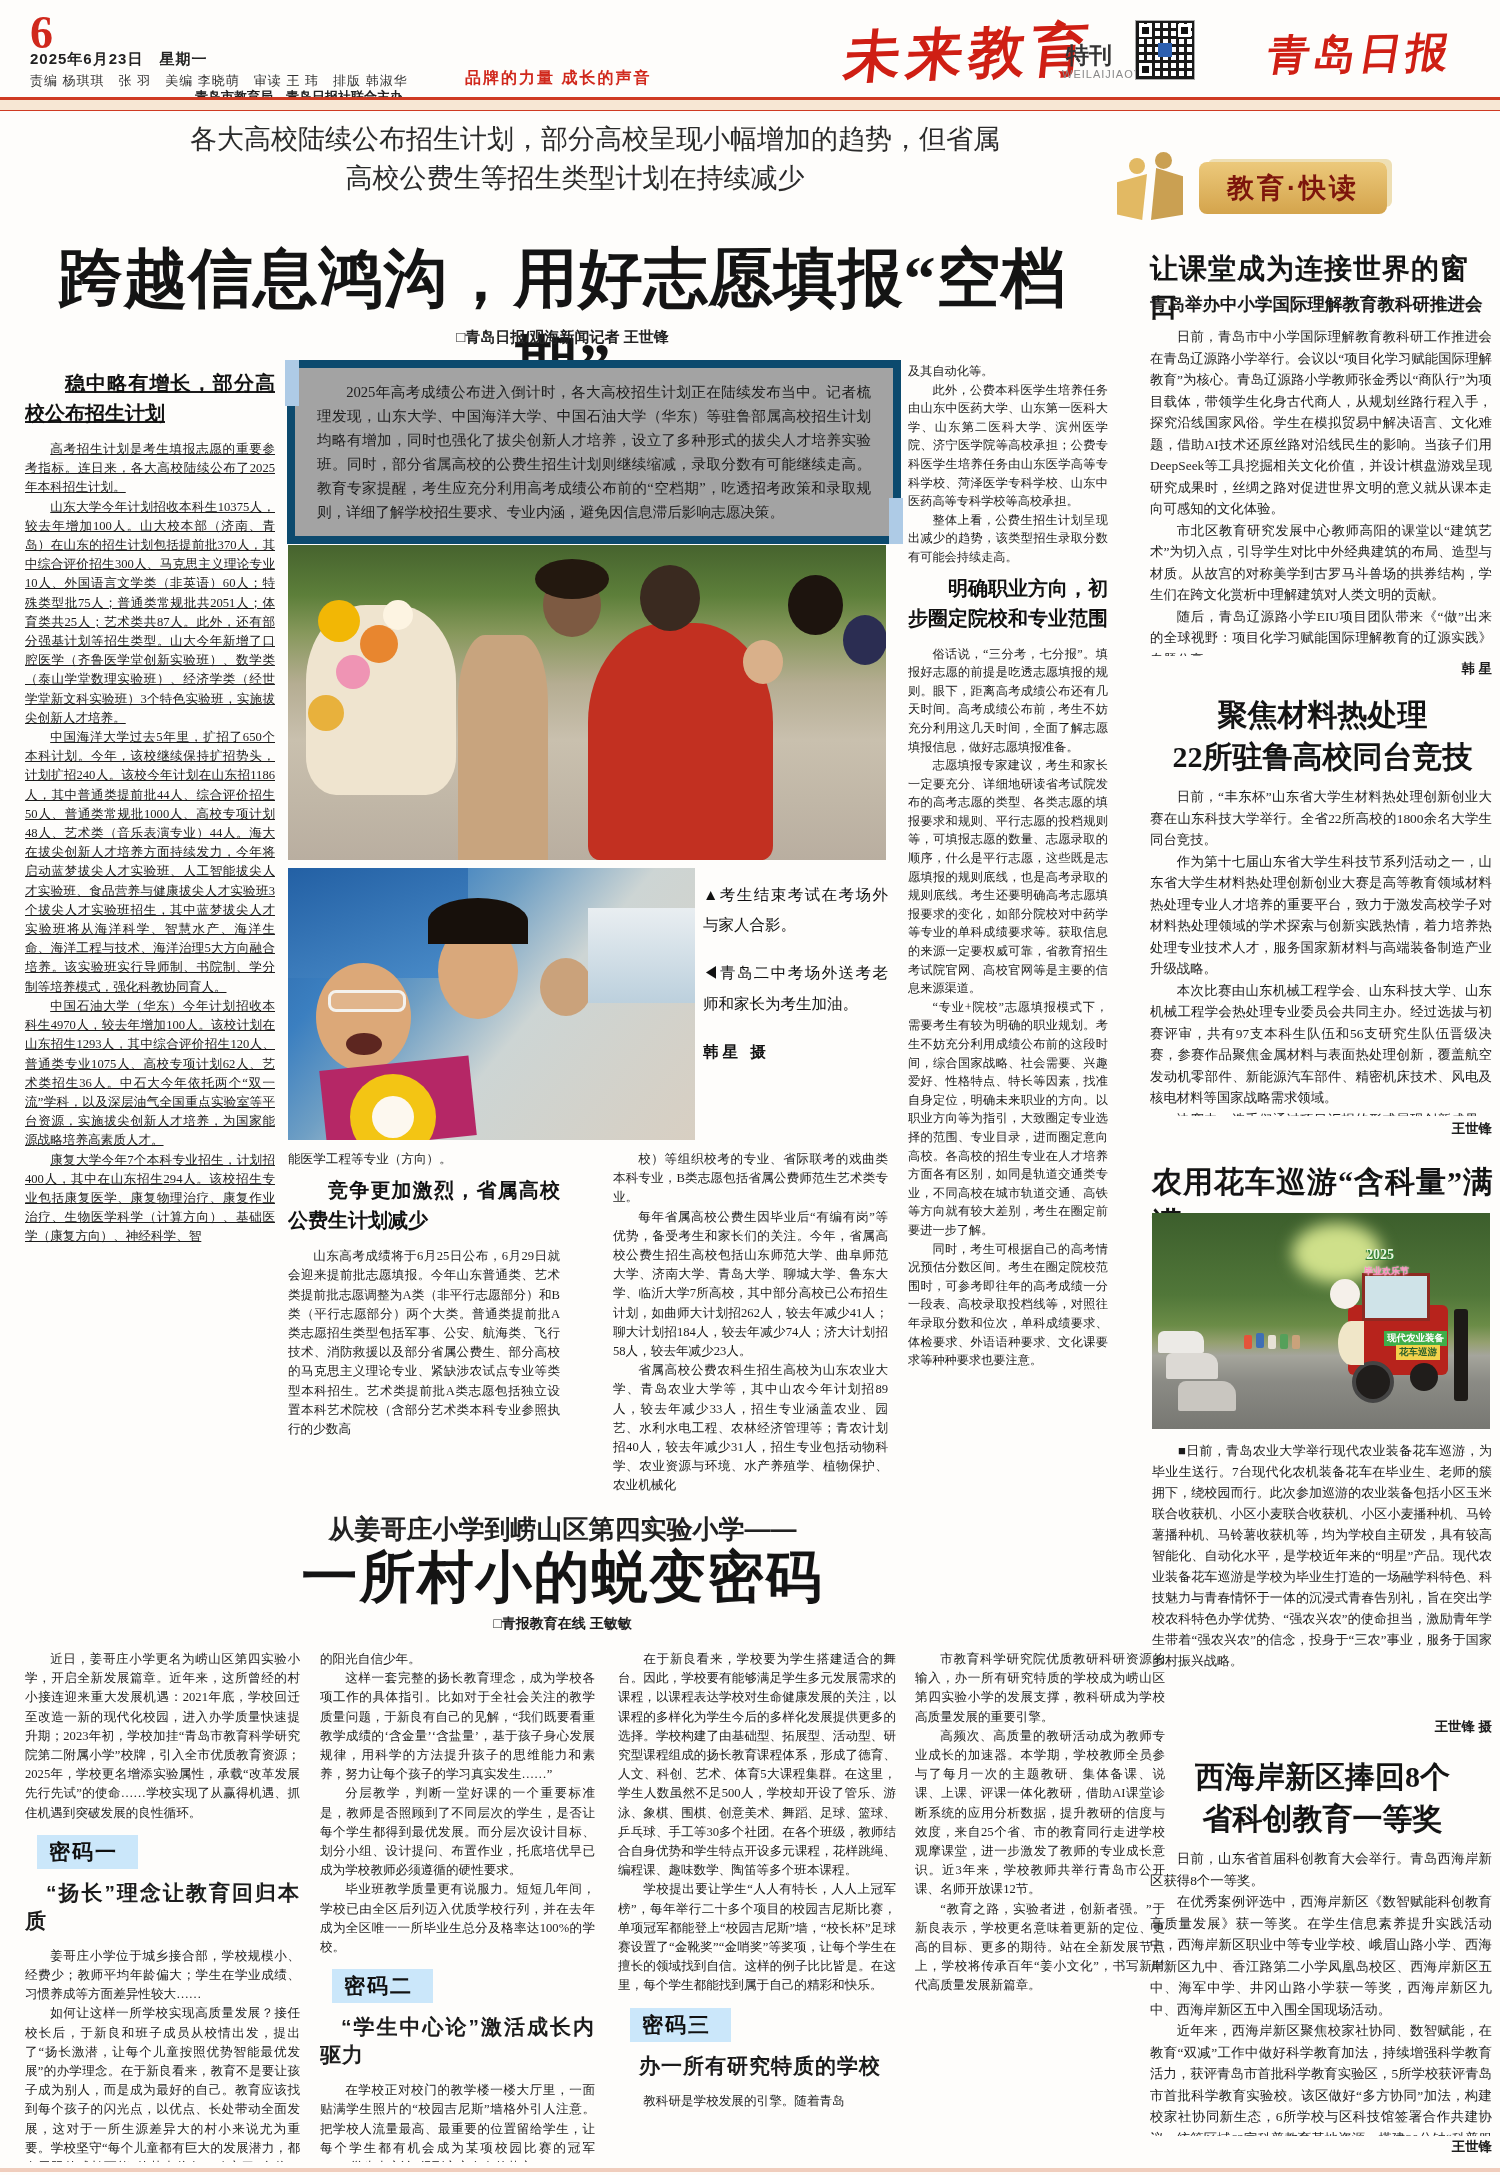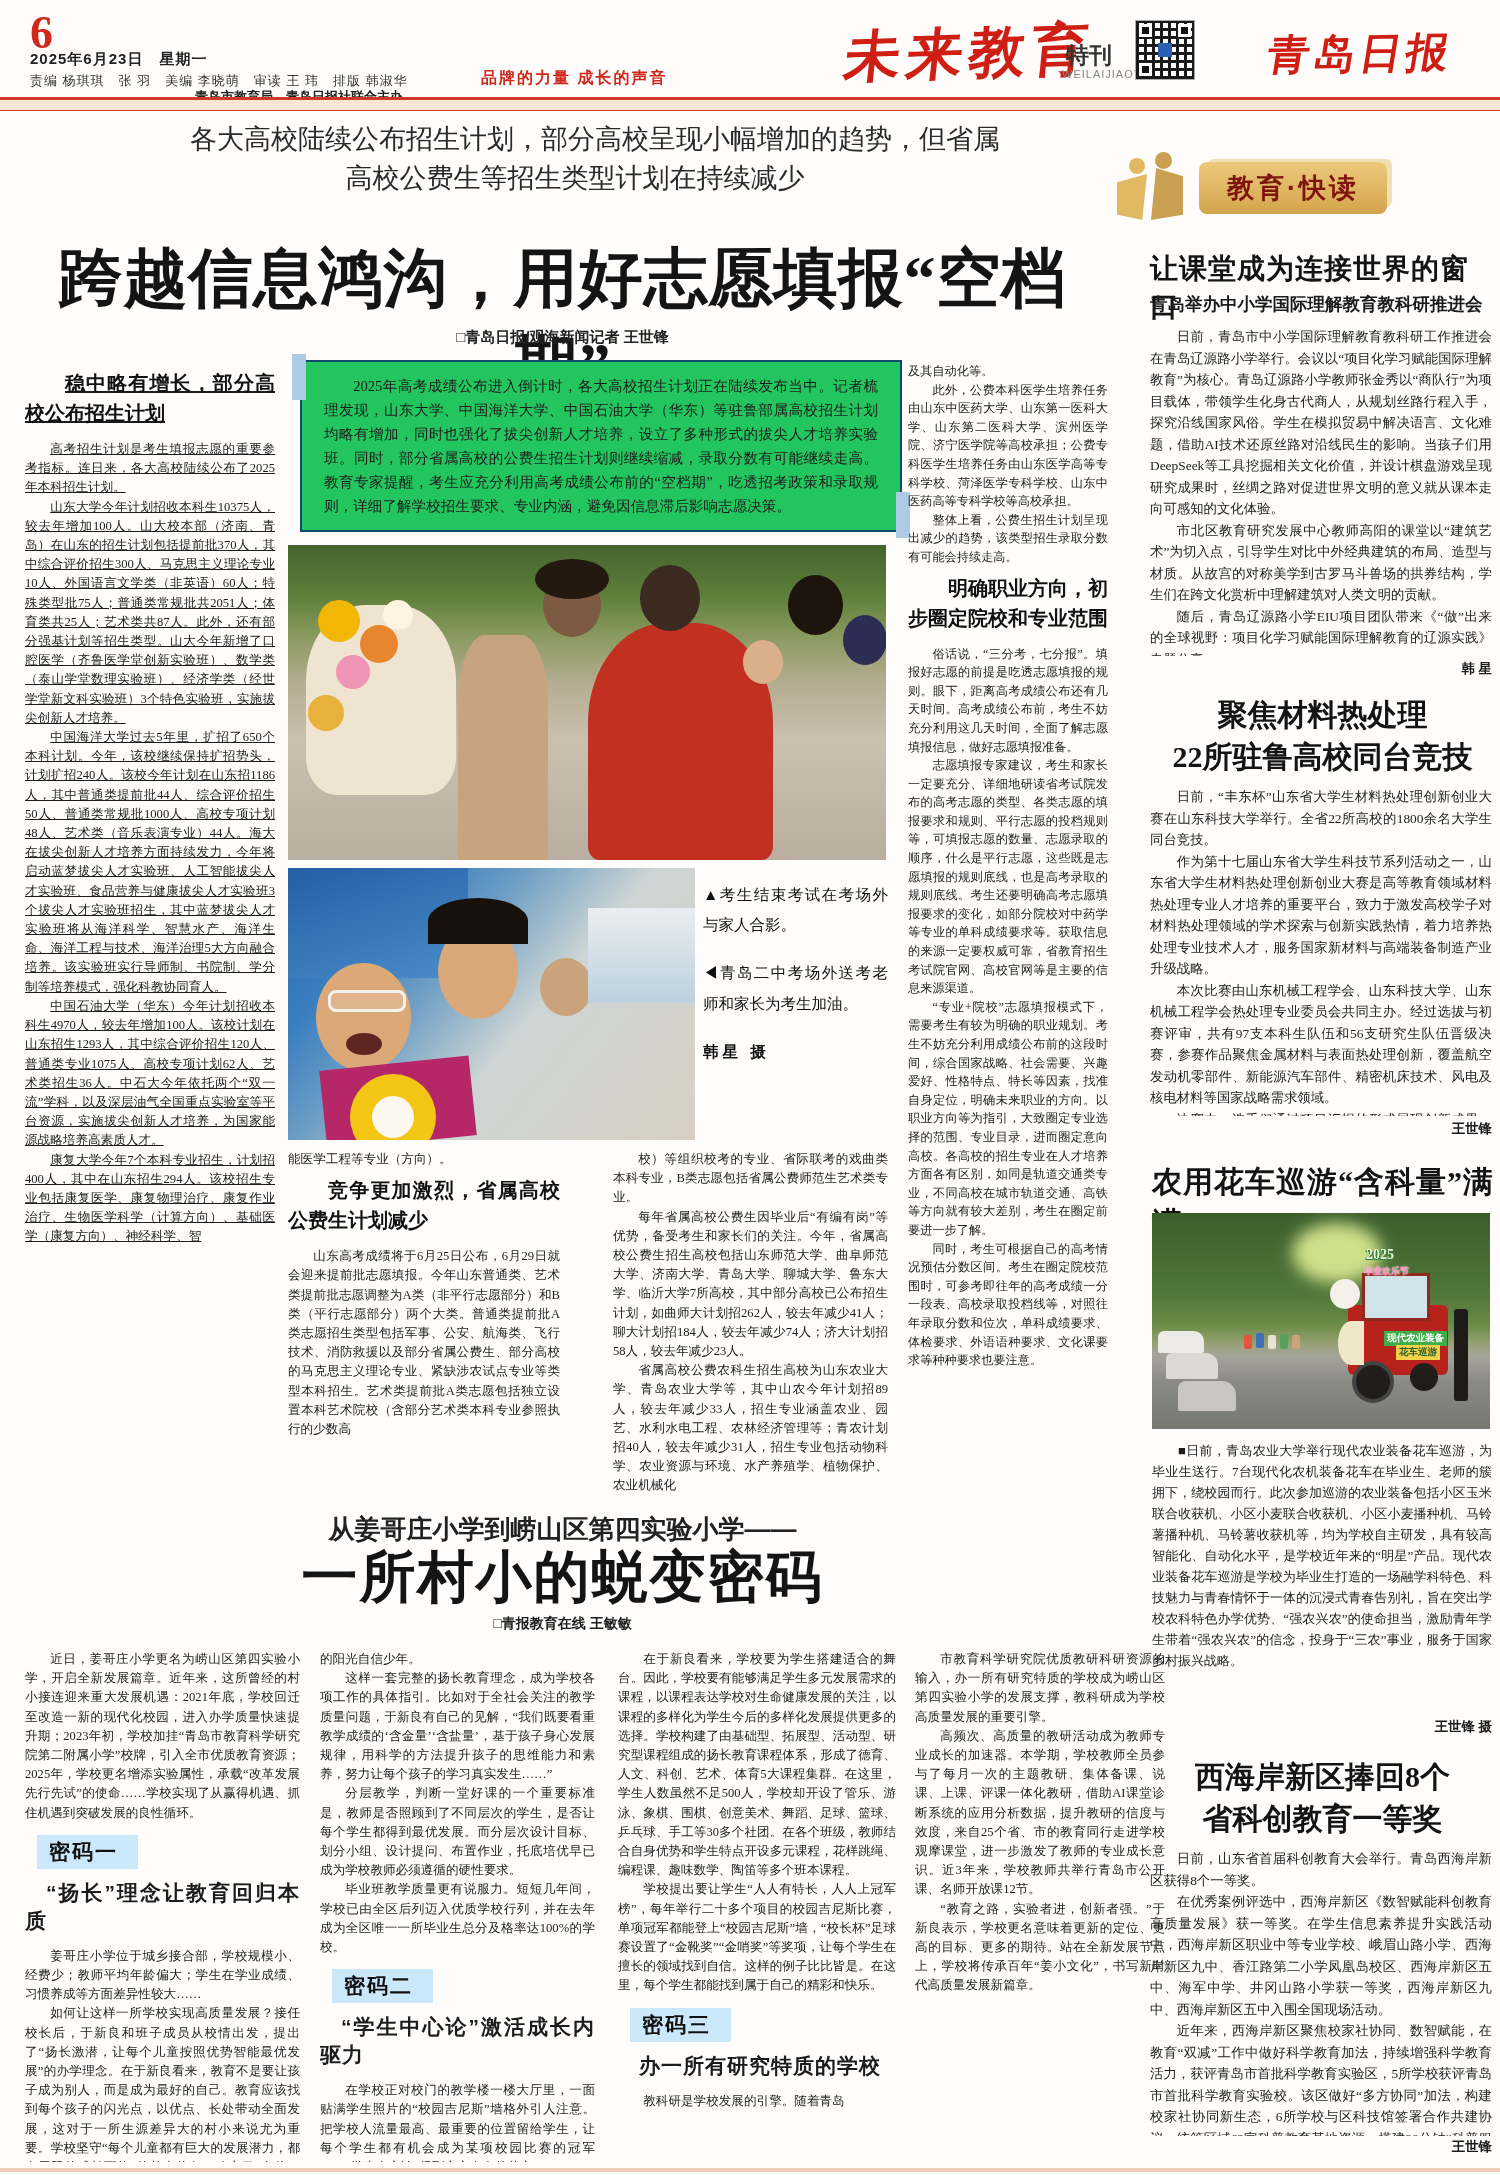--- a/index.html
+++ b/index.html
@@ -4,21 +4,21 @@
 <style>
   html,body{margin:0;padding:0;background:#e8e8e8;}
   .page{position:relative;width:1500px;height:2175px;background:#fefdfb;margin:0 auto;
         font-family:"Liberation Serif","DejaVu Serif",serif;color:#1c1c1c;overflow:hidden;}
   .sans{font-family:"Liberation Sans","DejaVu Sans",sans-serif;}
   .abs{position:absolute;}
   
   .pageno{position:absolute;left:30px;top:6px;font:900 46px "Liberation Serif",serif;color:#d0281c;}
   .dateline{position:absolute;left:30px;top:50px;font:700 15px "Liberation Sans",sans-serif;color:#222;letter-spacing:1px;}
   .credits{position:absolute;left:30px;top:72px;font:13px "Liberation Sans",sans-serif;color:#333;letter-spacing:1px;}
-  .slogan{position:absolute;left:465px;top:68px;font:700 16px "Liberation Sans",sans-serif;color:#d0281c;letter-spacing:2px;margin-left:16px;}
+  .slogan{position:absolute;left:465px;top:68px;font:700 16px "Liberation Sans",sans-serif;color:#d0281c;letter-spacing:2px;}
   .organizer{position:absolute;left:195px;top:88px;font:700 13px "Liberation Sans",sans-serif;color:#222;}
   .masthead{position:absolute;left:845px;top:16px;font:900 56px "Liberation Serif",serif;color:#cf1f14;
             letter-spacing:6px;transform:skewX(-8deg) rotate(-2deg);}
   .masthead-sub{position:absolute;left:1066px;top:40px;font:900 23px "Liberation Sans",sans-serif;color:#333;}
   .masthead-pinyin{position:absolute;left:1062px;top:68px;font:11px "Liberation Sans",sans-serif;color:#888;letter-spacing:1px;}
   .qr{position:absolute;left:1135px;top:20px;width:58px;height:58px;background:#fff;border:1px solid #aaa;
       background-image:
         repeating-linear-gradient(0deg,#1a1a1a 0 3px,transparent 3px 8px),
         repeating-linear-gradient(90deg,#1a1a1a 0 3px,transparent 3px 8px);
       background-size:100% 100%;}
@@ -34,21 +34,21 @@
   .headline{position:absolute;left:15px;top:235px;width:1095px;text-align:center;
             font:900 64px "Liberation Serif",serif;color:#141414;letter-spacing:1px;}
   .byline{position:absolute;left:15px;top:328px;width:1095px;text-align:center;
           font:15px "Liberation Sans",sans-serif;color:#222;}
   .byline b{font-weight:700;}
   .col{position:absolute;text-align:justify;overflow:hidden;font-size:12.6px;line-height:19.2px;}
   .col p{margin:0;text-indent:2em;}
   .noindent{text-indent:0 !important;}
   .sec-title{font-family:"Liberation Sans","DejaVu Sans",sans-serif;font-weight:700;font-size:20px;
              line-height:1.5;color:#111;margin:6px 0 12px;text-indent:2em;}
-  .leadbox{position:absolute;left:300px;top:360px;width:598px;height:168px;border:2px solid #0c4a6e;background:#22c55e;}
+  .leadbox{position:absolute;left:287px;top:360px;width:598px;height:168px;border:8px solid #0c4a6e;background:#a3a3a3;}
   .leadbox:before{content:"";position:absolute;left:-10px;top:-8px;width:14px;height:46px;background:#aecbe6;}
   .leadbox:after{content:"";position:absolute;right:-10px;bottom:-8px;width:14px;height:46px;background:#aecbe6;}
   .leadbox .txt{position:absolute;left:22px;top:12px;width:554px;height:144px;overflow:hidden;
                 font-size:14.6px;line-height:24px;text-align:justify;text-indent:2em;}
   .photo{position:absolute;overflow:hidden;}
   .caption-block{position:absolute;left:703px;top:880px;width:185px;font:15.5px "Liberation Sans",sans-serif;
                  line-height:1.95;text-align:justify;color:#111;}
   .caption-block p{margin:0 0 18px;}
   .credit{font-weight:700;letter-spacing:4px;}
   

